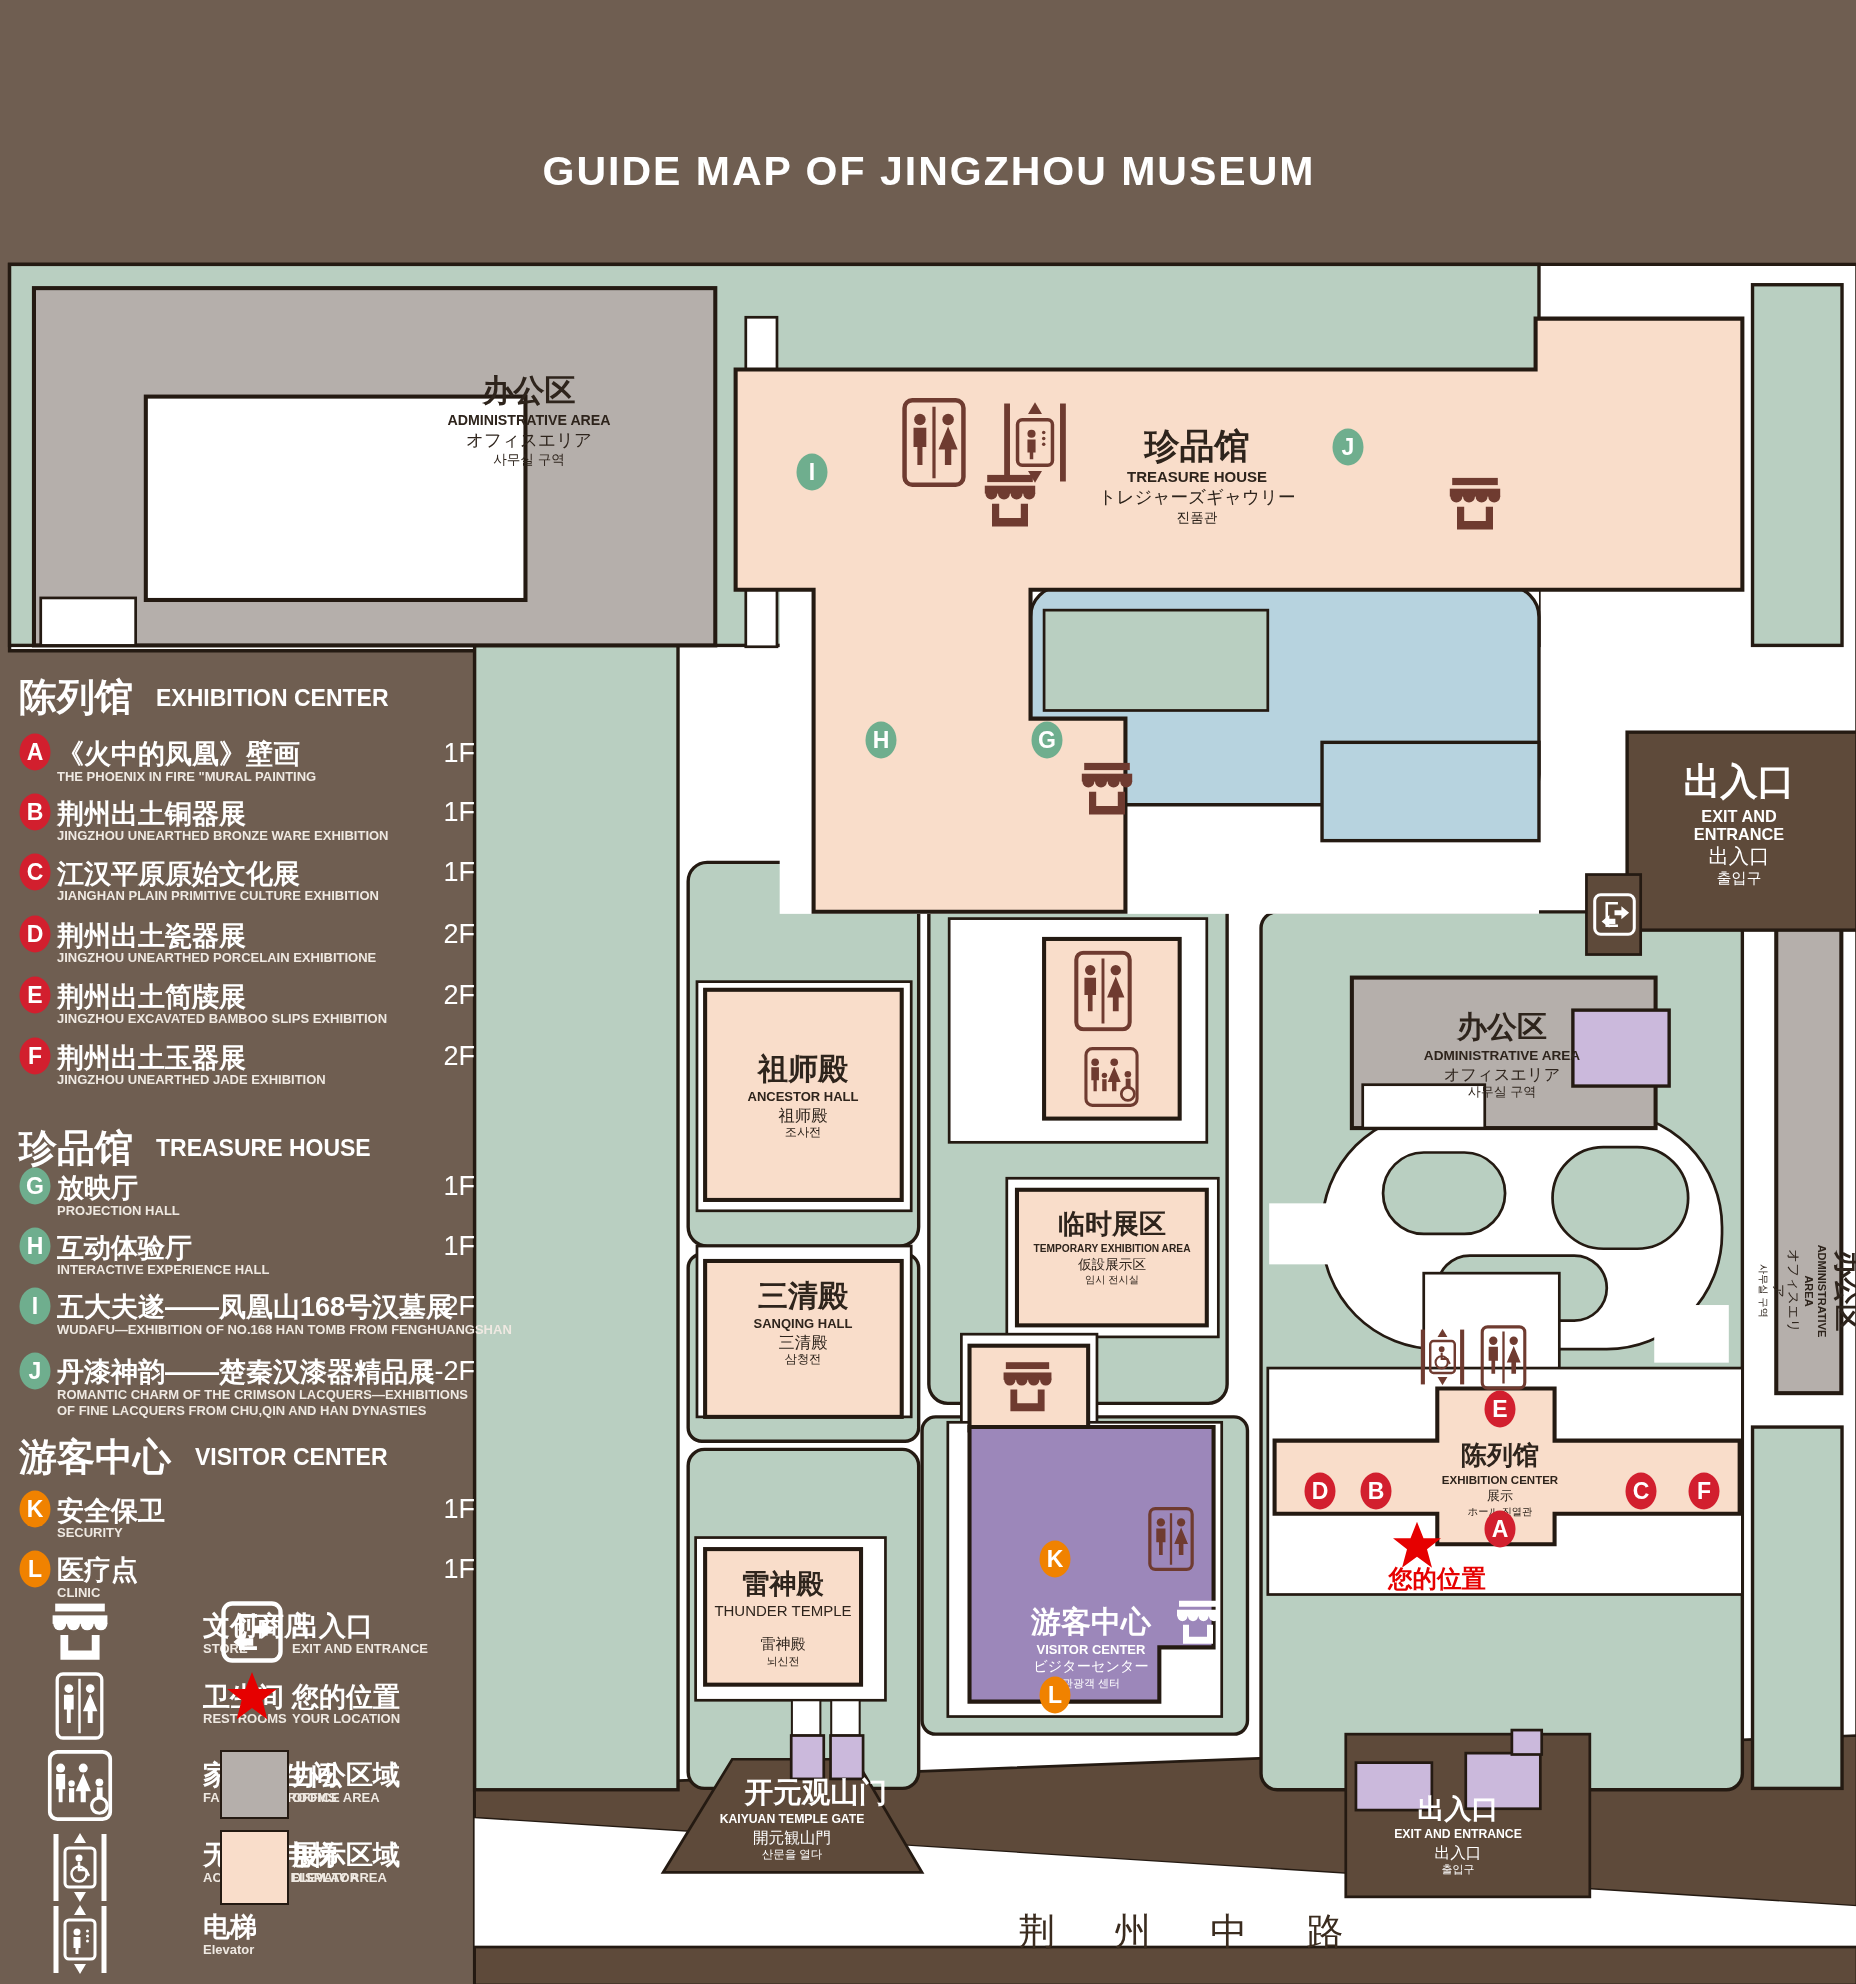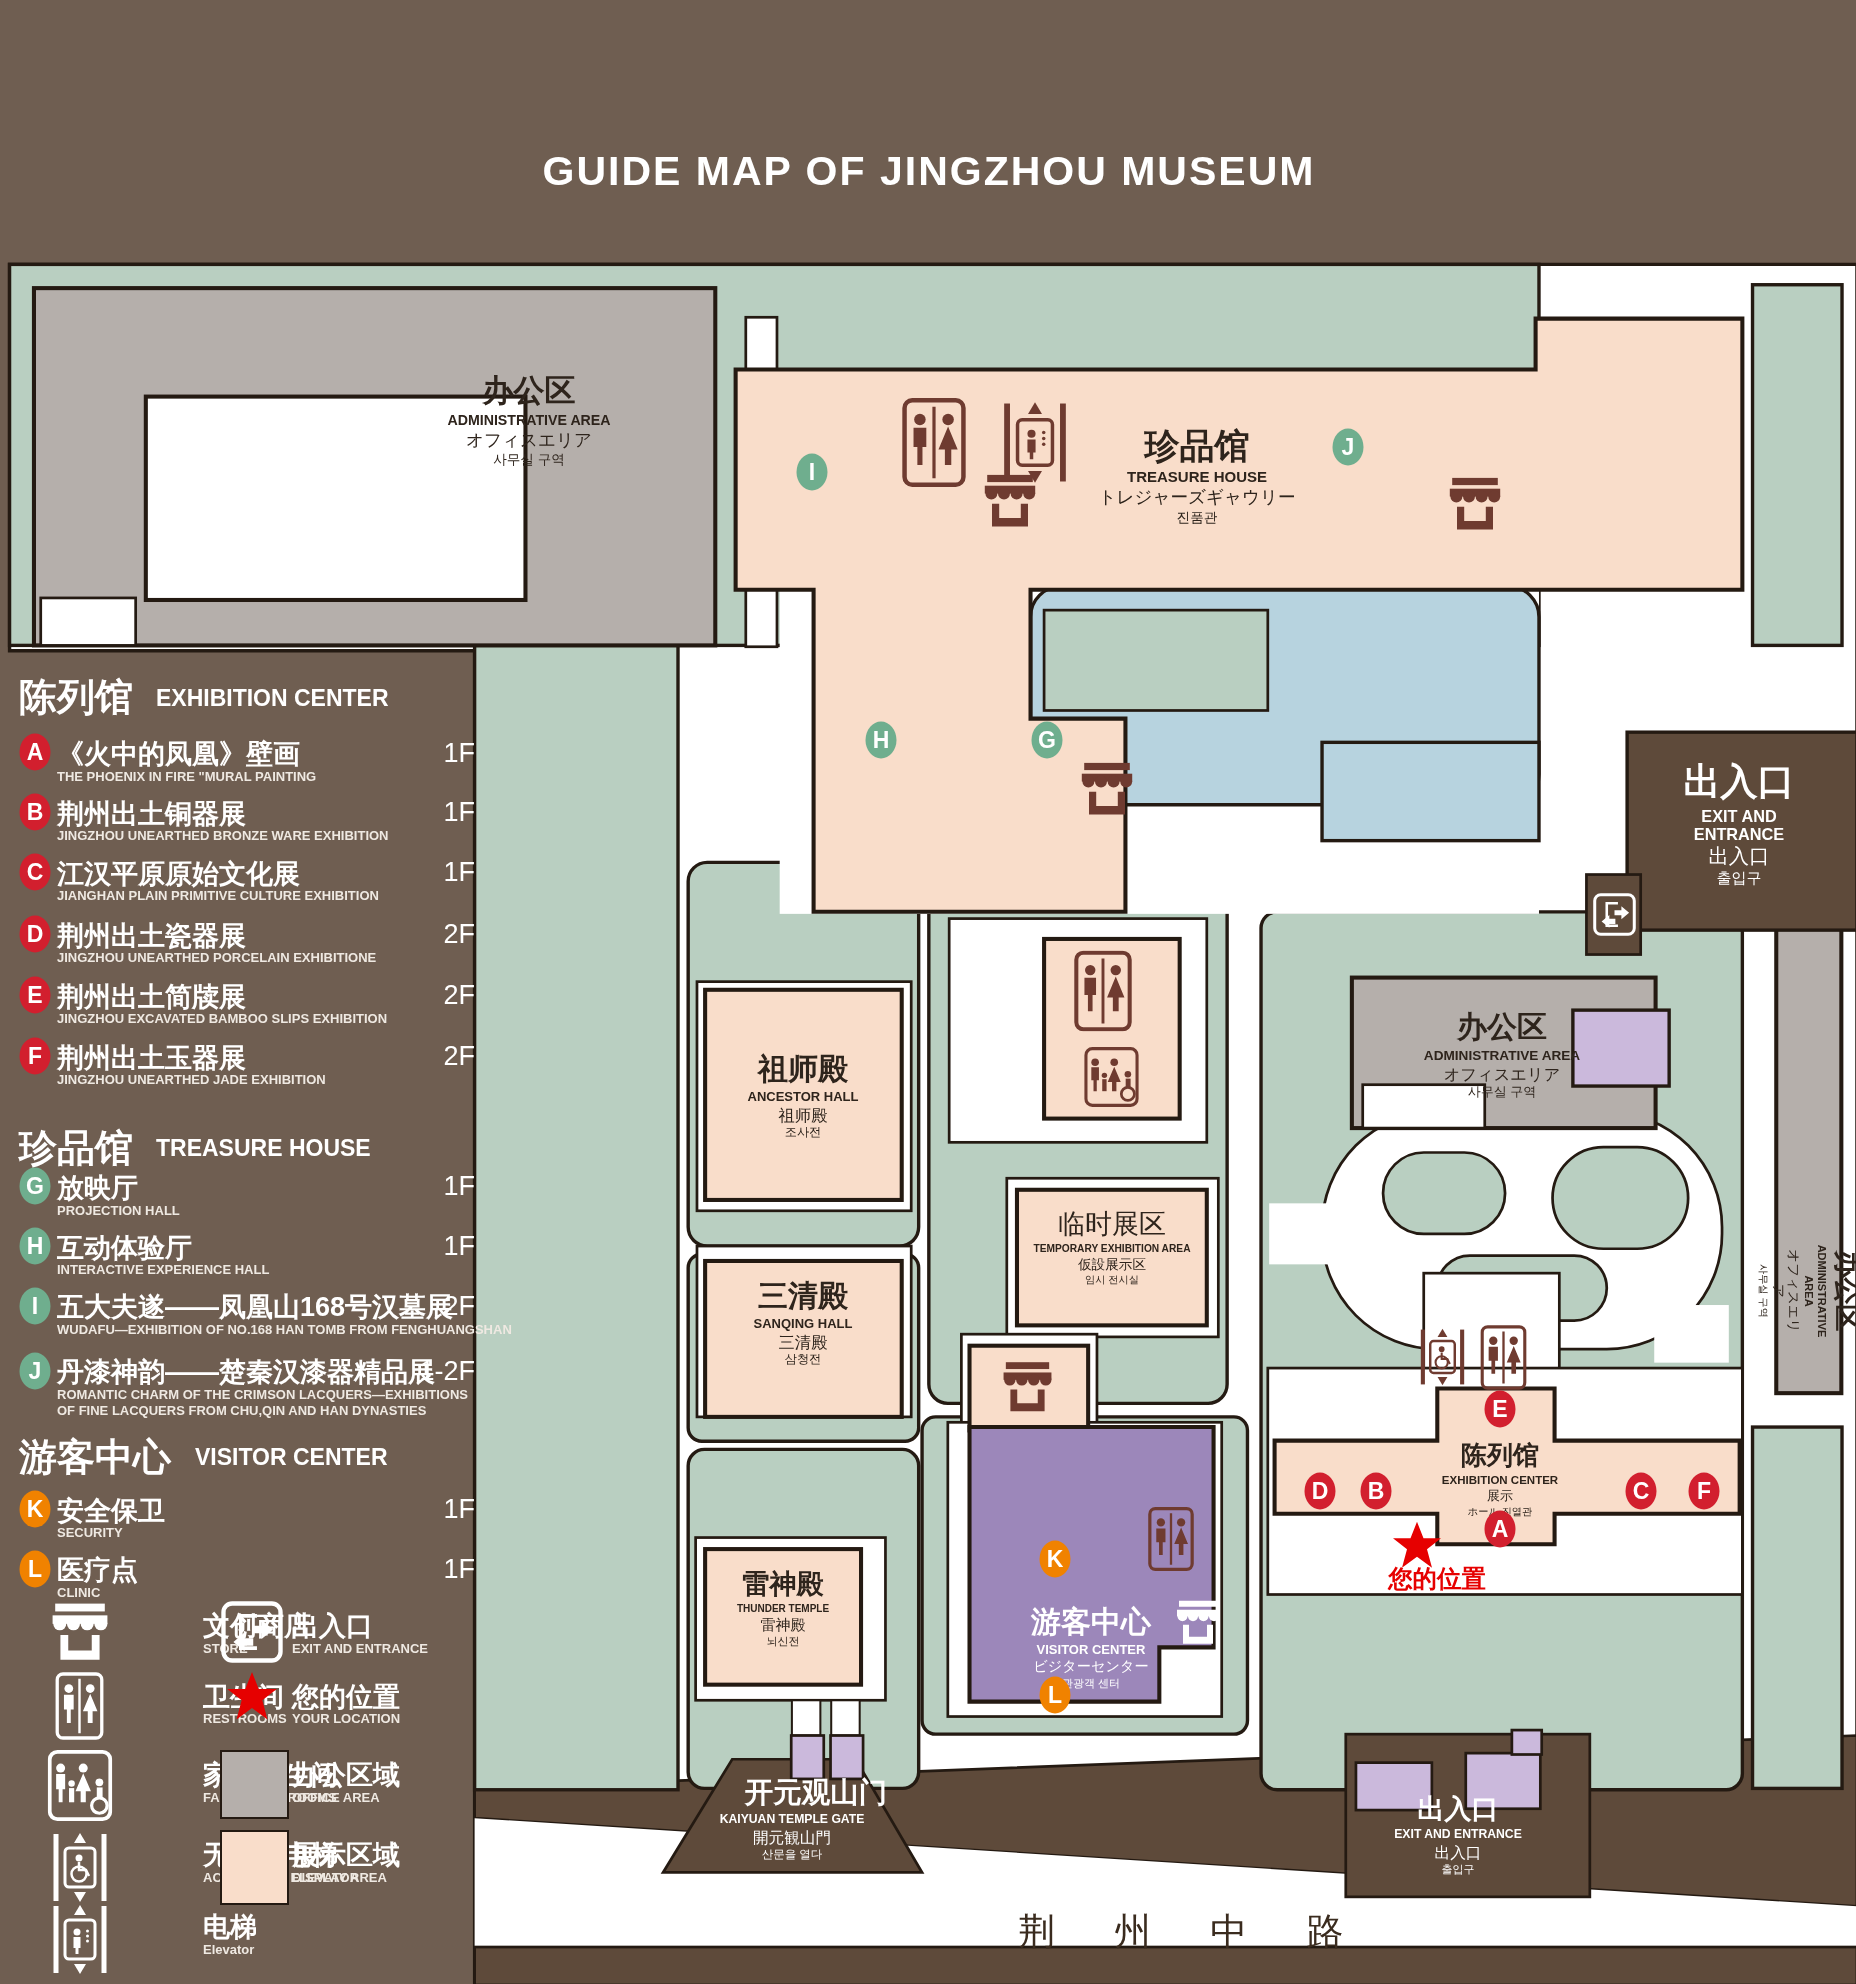--- a/index.html
+++ b/index.html
@@ -314,23 +314,23 @@
         <div class="sym-zh" style="left: 203px; top: 1909px;">电梯</div>
         <div class="sym-en" style="left: 203px; top: 1942px;">Elevator</div>
       </div>
     <div id="map-labels">
         <div class="lbl dark" style="left: 529px; top: 374px;"><div style="font-size: 31px; font-weight: bold; margin-bottom: 4.1px;">办公区</div><div style="font-size: 14.2px; font-weight: bold; margin-bottom: 2px;">ADMINISTRATIVE AREA</div><div style="font-size: 17.6px; margin-bottom: 2px;">オフィスエリア</div><div style="font-size: 13.6px; margin-bottom: 2px;">사무실 구역</div></div>
         <div class="lbl dark" style="left: 1197px; top: 426px;"><div style="font-size: 35px; font-weight: bold; margin-bottom: 4.1px;">珍品馆</div><div style="font-size: 15px; font-weight: bold; margin-bottom: 2px;">TREASURE HOUSE</div><div style="font-size: 17.6px; margin-bottom: 2px;">トレジャーズギャウリー</div><div style="font-size: 13.6px; margin-bottom: 2px;">진품관</div></div>
         <div class="lbl light" style="left: 1739px; top: 761px;"><div style="font-size: 37px; font-weight: bold; margin-bottom: 4.1px;">出入口</div><div style="font-size: 16.3px; font-weight: bold; margin-bottom: 2px;">EXIT AND ENTRANCE</div><div style="font-size: 20.3px; margin-bottom: 2px;">出入口</div><div style="font-size: 15px; margin-bottom: 2px;">출입구</div></div>
         <div class="lbl dark" style="left: 1502px; top: 1010px;"><div style="font-size: 30px; font-weight: bold; margin-bottom: 4.1px;">办公区</div><div style="font-size: 13.6px; font-weight: bold; margin-bottom: 2px;">ADMINISTRATIVE AREA</div><div style="font-size: 16.3px; margin-bottom: 2px;">オフィスエリア</div><div style="font-size: 13px; margin-bottom: 2px;">사무실 구역</div></div>
         <div class="lbl dark rot" style="left: 1809px; top: 1291px;"><div style="font-size: 27px; font-weight: bold; margin-bottom: 4.1px;">办公区</div><div style="font-size: 11px; font-weight: bold; margin-bottom: 2px;">ADMINISTRATIVE AREA</div><div style="font-size: 13.6px; margin-bottom: 2px;">オフィスエリア</div><div style="font-size: 10.2px; margin-bottom: 2px;">사무실 구역</div></div>
         <div class="lbl dark" style="left: 803px; top: 1052px;"><div style="font-size: 30px; font-weight: bold; margin-bottom: 4.1px;">祖师殿</div><div style="font-size: 13px; font-weight: bold; margin-bottom: 2px;">ANCESTOR HALL</div><div style="font-size: 16.3px; margin-bottom: 2px;">祖师殿</div><div style="font-size: 12.2px; margin-bottom: 2px;">조사전</div></div>
-        <div class="lbl dark" style="left: 1112px; top: 1209px;"><div style="font-size: 27px; font-weight: normal; margin-bottom: 4.1px;">临时展区</div><div style="font-size: 10.2px; font-weight: bold; margin-bottom: 2px;">TEMPORARY EXHIBITION AREA</div><div style="font-size: 13.6px; margin-bottom: 2px;">仮設展示区</div><div style="font-size: 10.2px; margin-bottom: 2px;">임시 전시실</div></div>
+        <div class="lbl dark" style="left: 1112px; top: 1209px;"><div style="font-size: 27px; font-weight: bold; margin-bottom: 4.1px;">临时展区</div><div style="font-size: 10.2px; font-weight: bold; margin-bottom: 2px;">TEMPORARY EXHIBITION AREA</div><div style="font-size: 13.6px; margin-bottom: 2px;">仮設展示区</div><div style="font-size: 10.2px; margin-bottom: 2px;">임시 전시실</div></div>
         <div class="lbl dark" style="left: 803px; top: 1279px;"><div style="font-size: 30px; font-weight: bold; margin-bottom: 4.1px;">三清殿</div><div style="font-size: 13px; font-weight: bold; margin-bottom: 2px;">SANQING HALL</div><div style="font-size: 16.3px; margin-bottom: 2px;">三清殿</div><div style="font-size: 12.2px; margin-bottom: 2px;">삼청전</div></div>
-        <div class="lbl dark" style="left: 783px; top: 1569px;"><div style="font-size: 27px; font-weight: bold; margin-bottom: 4.1px;">雷神殿</div><div style="font-size: 10px; font-weight: bold; margin-bottom: 2px;">THUNDER TEMPLE</div><div style="font-size: 15px; margin-bottom: 2px;">雷神殿</div><div style="font-size: 11px; margin-bottom: 2px;">뇌신전</div></div>
+        <div class="lbl dark" style="left: 783px; top: 1569px;"><div style="font-size: 27px; font-weight: bold; margin-bottom: 4.1px;">雷神殿</div><div style="font-size: 15px; font-weight: normal; margin-bottom: 16px;">THUNDER TEMPLE</div><div style="font-size: 15px; margin-bottom: 2px;">雷神殿</div><div style="font-size: 11px; margin-bottom: 2px;">뇌신전</div></div>
         <div class="lbl light" style="left: 1091px; top: 1605px;"><div style="font-size: 30px; font-weight: bold; margin-bottom: 4.1px;">游客中心</div><div style="font-size: 13px; font-weight: bold; margin-bottom: 2px;">VISITOR CENTER</div><div style="font-size: 14.2px; margin-bottom: 2px;">ビジターセンター</div><div style="font-size: 11px; margin-bottom: 2px;">관광객 센터</div></div>
         <div class="lbl dark" style="left: 1500px; top: 1441px;"><div style="font-size: 26px; font-weight: bold; margin-bottom: 4.1px;">陈列馆</div><div style="font-size: 11.5px; font-weight: bold; margin-bottom: 2px;">EXHIBITION CENTER</div><div style="font-size: 13px; margin-bottom: 2px;">展示</div><div style="font-size: 10.2px; margin-bottom: 2px;">ホール 진열관</div></div>
         <div class="lbl light" style="left: 792px; top: 1777px;"><div style="font-size: 28.5px; font-weight: bold; margin-bottom: 4.1px; margin-left: 48px;">开元观山门</div><div style="font-size: 12.2px; font-weight: bold; margin-bottom: 2px;">KAIYUAN TEMPLE GATE</div><div style="font-size: 15.6px; margin-bottom: 2px;">開元観山門</div><div style="font-size: 11.5px; margin-bottom: 2px;">산문을 열다</div></div>
         <div class="lbl light" style="left: 1458px; top: 1794px;"><div style="font-size: 27px; font-weight: bold; margin-bottom: 4.1px;">出入口</div><div style="font-size: 12.2px; font-weight: bold; margin-bottom: 2px;">EXIT AND ENTRANCE</div><div style="font-size: 15.6px; margin-bottom: 2px;">出入口</div><div style="font-size: 11px; margin-bottom: 2px;">출입구</div></div>
         <div class="road-text" style="left: 1193px; top: 1891px;">荆 州 中 路</div>
         <div class="you-text" style="left: 1437px; top: 1563px;">您的位置</div>
         <div class="badge red" style="left: 1500px; top: 1529px;">A</div>
         <div class="badge red" style="left: 1376px; top: 1491px;">B</div>
         <div class="badge red" style="left: 1641px; top: 1491px;">C</div>
         <div class="badge red" style="left: 1320px; top: 1491px;">D</div>

